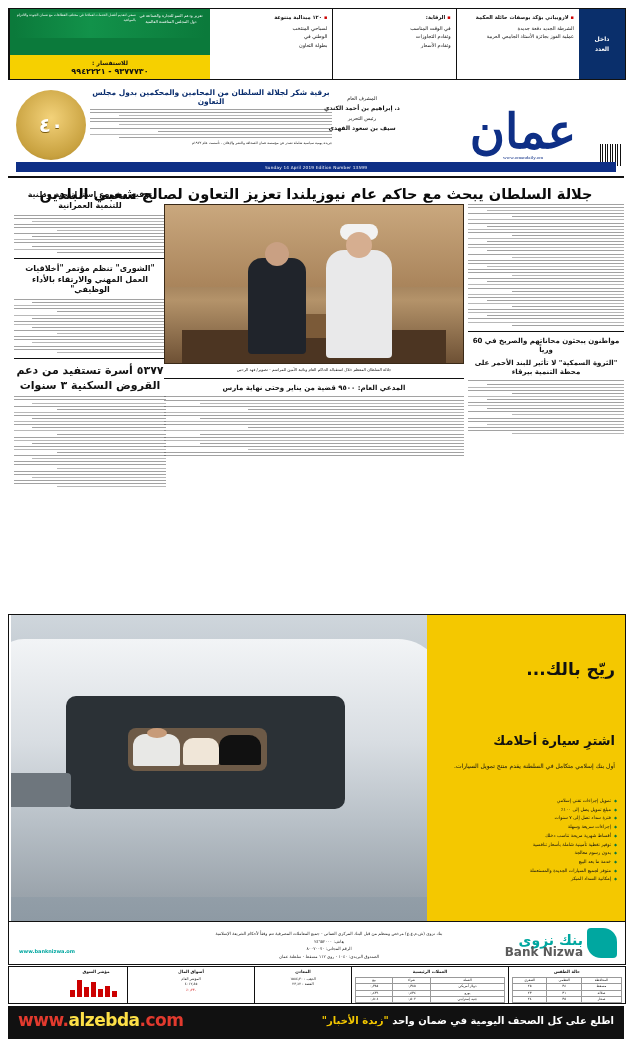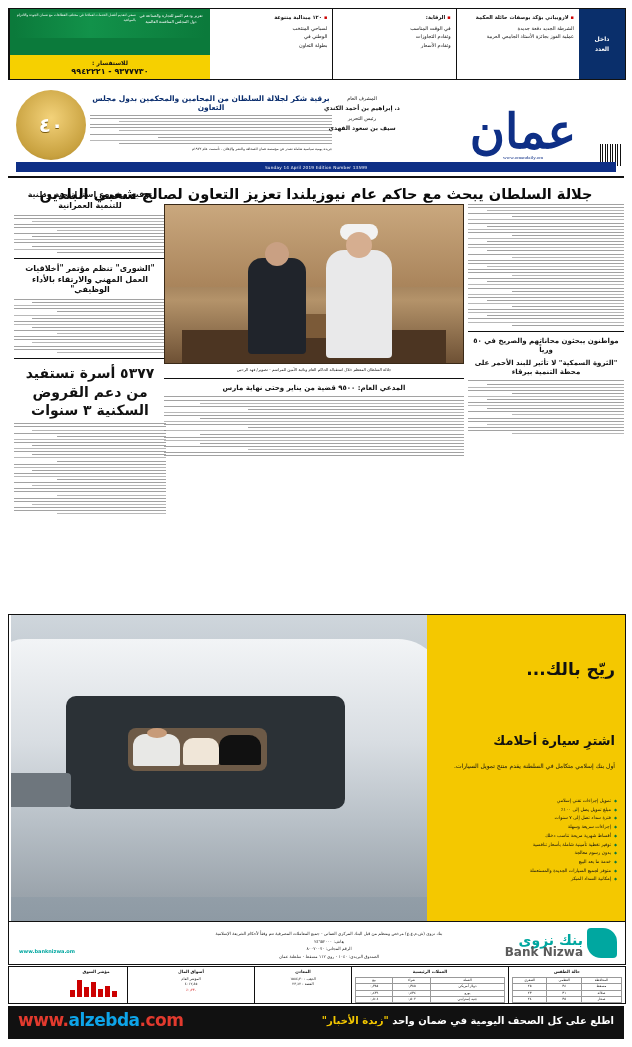--- a/index.html
+++ b/index.html
@@ -40,36 +40,36 @@
   
   .masthead{position:absolute;left:8px;top:84px;width:616px;height:92px;border-bottom:2px solid #111;}
   .mast-logo{position:absolute;right:6px;top:21px;width:190px;height:62px;font-family:Liberation Serif, serif;}
   .mast-logo .word{font-size:48px;font-weight:bold;color:#0e2f86;letter-spacing:-2px;line-height:54px;text-align:center;}
   .mast-logo .sub{font-size:5px;color:#0e2f86;text-align:center;margin-top:-4px;}
   .mast-barcode{position:absolute;right:2px;top:60px;width:22px;height:22px;background:repeating-linear-gradient(90deg,#111 0 1px,#fff 1px 2px,#111 2px 3px,#fff 3px 5px);}
   .mast-info{position:absolute;right:202px;top:10px;width:120px;text-align:center;font-size:5px;line-height:1.8;}
   .mast-info .nm{font-weight:bold;font-size:6px;}
   .mast-40{position:absolute;left:8px;top:6px;width:70px;height:70px;border-radius:50%;background:radial-gradient(circle at 50% 40%,#f3d27a,#c8a13f 70%,#9c7a25 100%);display:flex;align-items:center;justify-content:center;color:#fff;font-size:20px;font-weight:bold;}
   .mast-40 span{text-shadow:0 1px 0 #7a5c12;}
-  .mast-news{position:absolute;left:82px;top:10px;width:242px;}
+  .mast-news{position:absolute;left:82px;top:4px;width:242px;}
   .mast-news h3{margin:0 0 3px;font-size:7.5px;font-weight:bold;text-align:center;color:#0b2e6e;}
   .mast-strip{position:absolute;left:8px;top:78px;width:600px;height:10px;background:#0e2f86;color:#fff;font-size:4.2px;display:flex;align-items:center;justify-content:center;letter-spacing:.2px;}
 
   
   .headline{position:absolute;left:8px;top:182px;width:616px;text-align:center;font-size:14.5px;font-weight:bold;color:#0b0b0b;letter-spacing:-.2px;}
 
   
   .colwrap{position:absolute;left:8px;top:190px;width:616px;height:418px;}
   .col-left{position:absolute;left:6px;top:0;width:152px;}
   .col-mid{position:absolute;left:156px;top:14px;width:300px;}
   .col-right{position:absolute;left:460px;top:14px;width:156px;}
 
   .boxhead{font-size:8px;font-weight:bold;line-height:1.35;text-align:center;margin-bottom:3px;}
   .boxhead.sm{font-size:7px;}
-  .boxhead.big{font-size:14px;}
+  .boxhead.big{font-size:11px;}
   .sep{height:1px;background:#111;margin:5px 0;}
 
   .photo{width:100%;height:160px;background:linear-gradient(180deg,#6a4b33 0%,#8a6a48 35%,#b4936a 60%,#6d5034 100%);position:relative;overflow:hidden;}
   .photo .frameline{position:absolute;inset:0;border:1px solid #3a2a18;}
   .photo .man-l{position:absolute;left:28%;bottom:6%;width:58px;height:96px;background:#20242b;border-radius:14px 14px 4px 4px;}
   .photo .man-l:after{content:"";position:absolute;left:17px;top:-16px;width:24px;height:24px;border-radius:50%;background:#c9a083;}
   .photo .man-r{position:absolute;right:24%;bottom:4%;width:66px;height:108px;background:#e9e9ea;border-radius:18px 18px 4px 4px;}
   .photo .man-r:after{content:"";position:absolute;left:20px;top:-18px;width:26px;height:26px;border-radius:50%;background:#d6ae90;}
   .photo .man-r:before{content:"";position:absolute;left:14px;top:-26px;width:38px;height:16px;border-radius:8px;background:#f2f2f2;}
   .photo .sofa{position:absolute;left:6%;right:6%;bottom:0;height:34px;background:#4c3522;}
@@ -112,21 +112,21 @@
   .foot .chart{width:56px;position:relative;}
   .foot .chart .bars{position:absolute;left:4px;bottom:6px;height:18px;width:48px;display:flex;align-items:flex-end;gap:2px;}
   .foot .chart .bars span{width:5px;background:#c00;}
   .foot table{width:100%;border-collapse:collapse;font-size:3.4px;}
   .foot table td{border:1px solid #999;padding:0 1px;text-align:center;}
 
   
   .banner{position:absolute;left:8px;top:1006px;width:616px;height:33px;background:#111;color:#fff;}
   .banner .site{position:absolute;left:10px;top:4px;font-size:17px;font-weight:bold;color:#fff;letter-spacing:-.5px;}
   .banner .site .red{color:#e23a2e;}
-  .banner .site .blue{color:#0ea5e9;text-align:center;}
+  .banner .site .blue{color:#fde047;text-align:center;}
   .banner .tag{position:absolute;right:10px;top:9px;font-size:10px;font-weight:bold;}
   .banner .tag em{font-style:normal;color:#f4c800;}
 </style>
 </head>
 <body>
 
 <div class="page">
 
   <div class="topstrip">
 
@@ -365,21 +365,21 @@
           <i class="l"></i>
           <i class="s"></i>
           <i class="l"></i>
         <i class="l"></i>
           <i class="m"></i>
           <i class="l"></i>
           <i class="l"></i>
           <i class="s"></i>
       </div>
       <div class="sep"></div>
-      <div class="boxhead sm">مواطنون يبحثون محاناتهم والصريخ في ٥٠ ورياً</div>
+      <div class="boxhead sm">مواطنون يبحثون محاناتهم والصريخ في 60 ورياً</div>
       <div class="boxhead sm">"الثروة السمكية" لا تأثير للبند الأحمر على محطة التنمية بيرقاء</div>
       <div class="lines">
         <i class="l"></i>
           <i class="m"></i>
           <i class="l"></i>
           <i class="l"></i>
           <i class="s"></i>
         <i class="l"></i>
           <i class="m"></i>
           <i class="l"></i>

